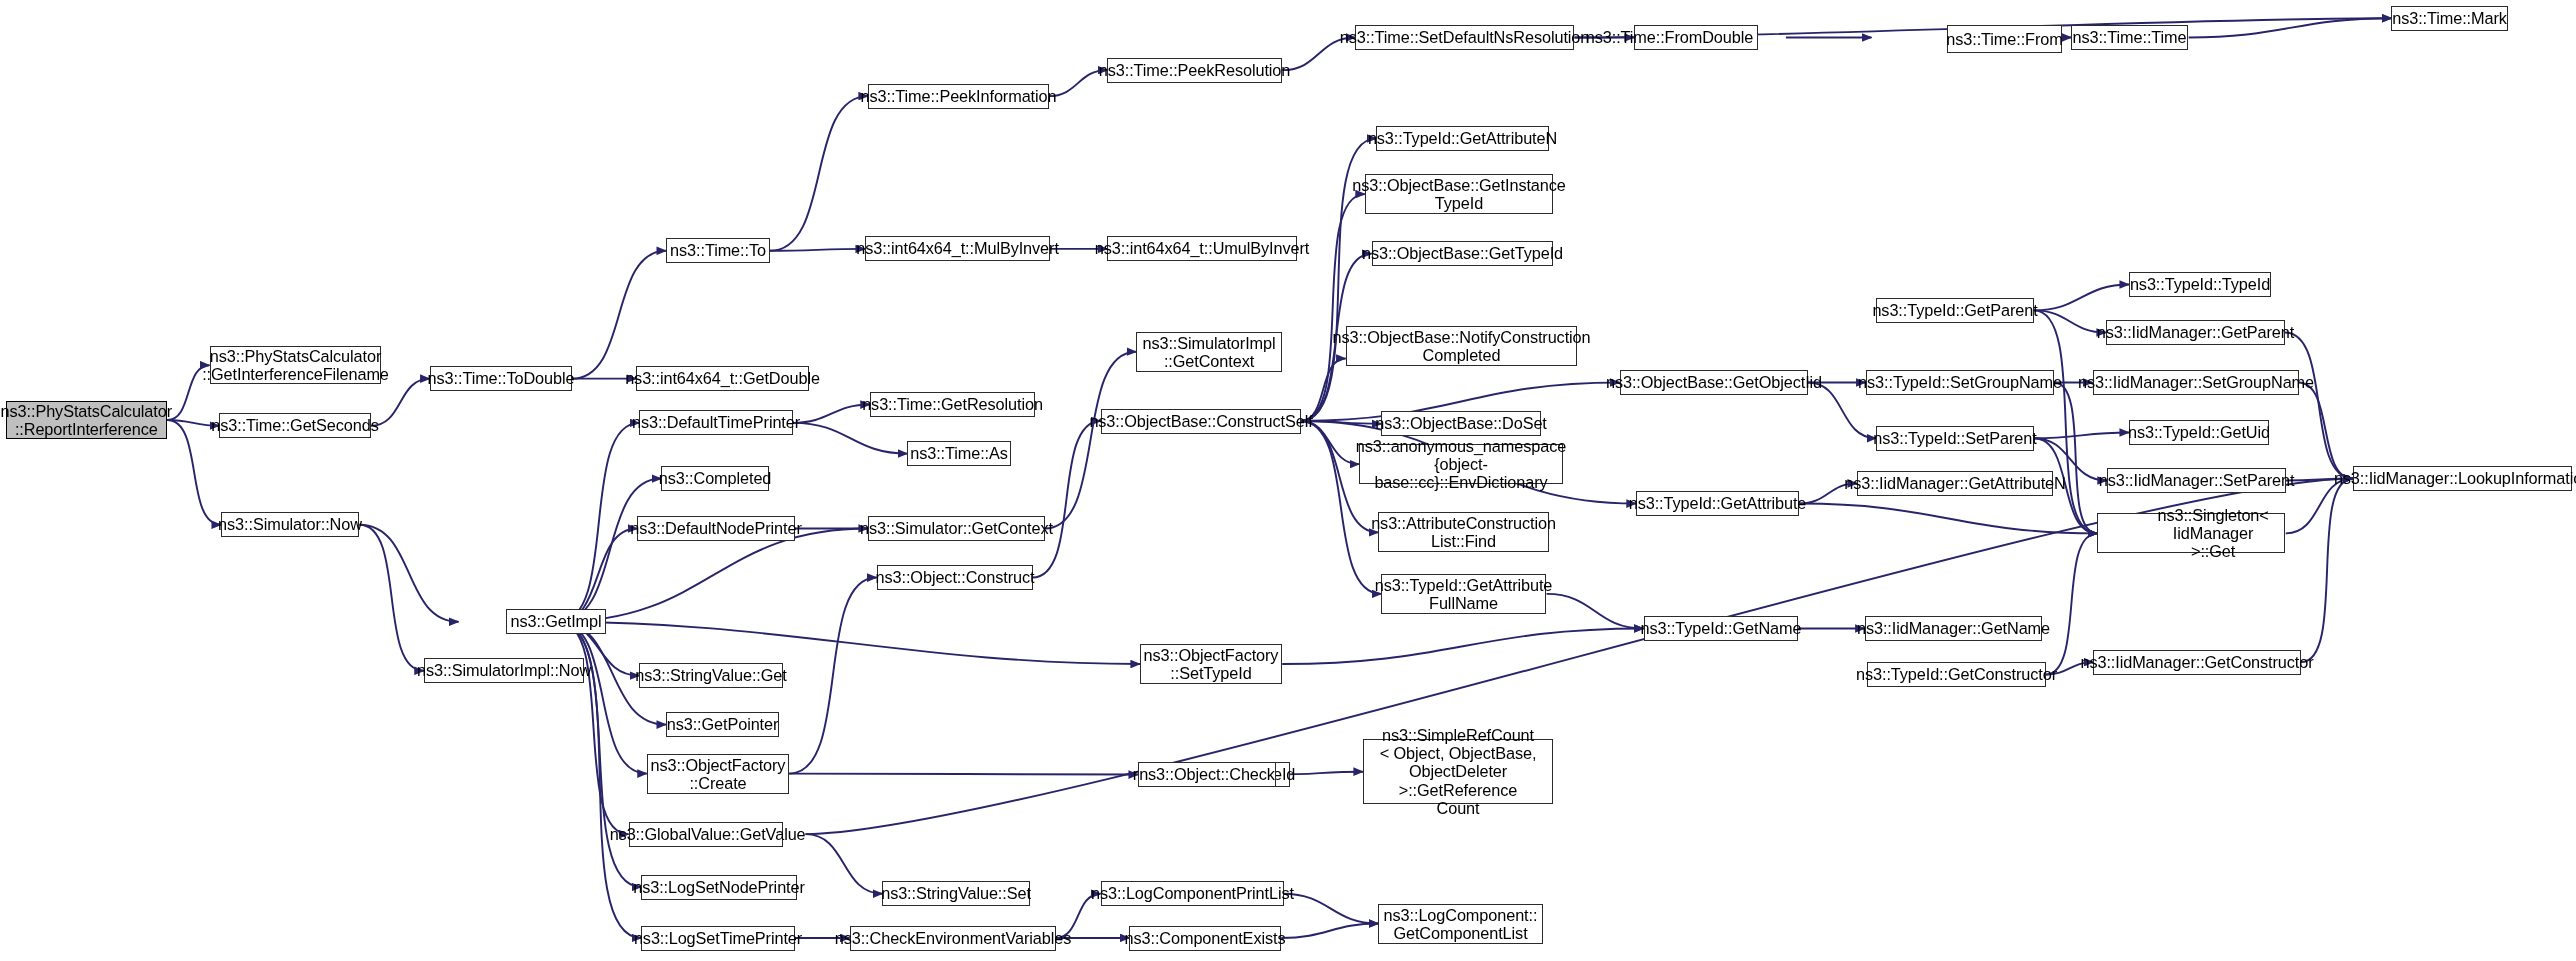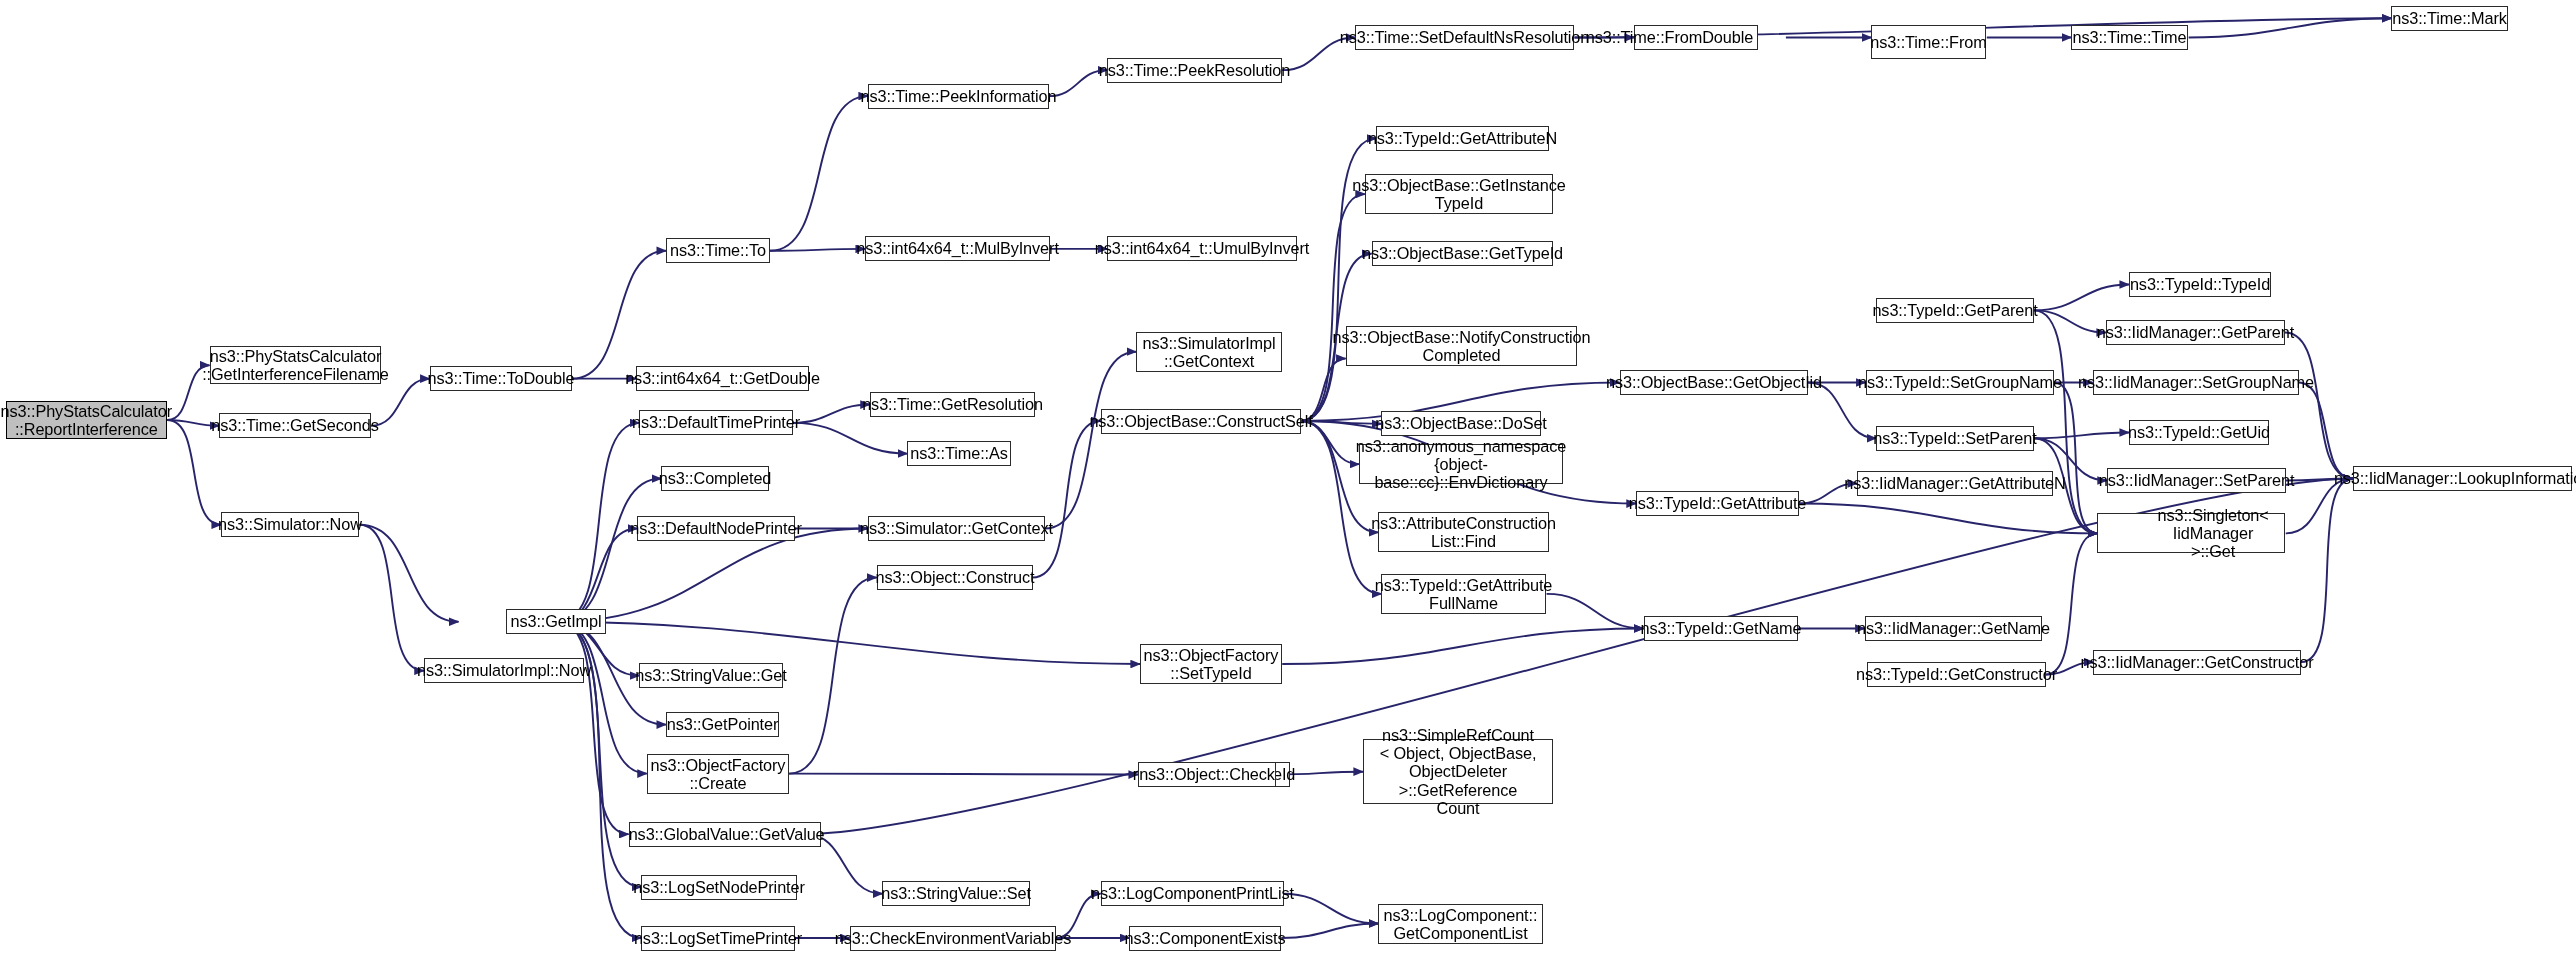--- a/index.html
+++ b/index.html
@@ -135,37 +135,37 @@
       <div class="node" style="left: 221px; top: 512px; width: 138px; height: 25px;"><span>ns3::Simulator::Now</span></div>
       <div class="node" style="left: 430px; top: 366px; width: 142px; height: 25px;"><span>ns3::Time::ToDouble</span></div>
       <div class="node" style="left: 458px; top: 609px; width: 100px; height: 25px; margin-left: 48px;"><span>ns3::GetImpl</span></div>
       <div class="node" style="left: 424px; top: 658px; width: 160px; height: 25px;"><span>ns3::SimulatorImpl::Now</span></div>
       <div class="node" style="left: 636px; top: 366px; width: 173px; height: 25px;"><span>ns3::int64x64_t::GetDouble</span></div>
       <div class="node" style="left: 666px; top: 238px; width: 104px; height: 25px;"><span>ns3::Time::To</span></div>
       <div class="node" style="left: 868px; top: 84px; width: 181px; height: 25px;"><span>ns3::Time::PeekInformation</span></div>
       <div class="node" style="left: 1107px; top: 58px; width: 175px; height: 25px;"><span>ns3::Time::PeekResolution</span></div>
       <div class="node" style="left: 1355px; top: 25px; width: 219px; height: 25px;"><span>ns3::Time::SetDefaultNsResolution</span></div>
       <div class="node" style="left: 1634px; top: 25px; width: 124px; height: 25px; justify-content: flex-end;"><span>ns3::Time::FromDouble</span></div>
-      <div class="node" style="left: 1871px; top: 25px; width: 115px; height: 34px;"><span>ns3::Time::From</span></div>
+      <div class="node" style="left: 1947px; top: 25px; width: 115px; height: 28px;"><span>ns3::Time::From</span></div>
       <div class="node" style="left: 2071px; top: 25px; width: 117px; height: 25px;"><span>ns3::Time::Time</span></div>
       <div class="node" style="left: 2391px; top: 5.8px; width: 117px; height: 25px;"><span>ns3::Time::Mark</span></div>
       <div class="node" style="left: 865px; top: 236px; width: 185px; height: 25px;"><span>ns3::int64x64_t::MulByInvert</span></div>
       <div class="node" style="left: 1107px; top: 236px; width: 190px; height: 25px;"><span>ns3::int64x64_t::UmulByInvert</span></div>
       <div class="node" style="left: 639px; top: 410px; width: 154px; height: 25px;"><span>ns3::DefaultTimePrinter</span></div>
       <div class="node" style="left: 661px; top: 466px; width: 108px; height: 25px;"><span>ns3::Completed</span></div>
       <div class="node" style="left: 637px; top: 516px; width: 158px; height: 25px;"><span>ns3::DefaultNodePrinter</span></div>
       <div class="node" style="left: 870px; top: 392px; width: 165px; height: 25px;"><span>ns3::Time::GetResolution</span></div>
       <div class="node" style="left: 907px; top: 441px; width: 104px; height: 25px;"><span>ns3::Time::As</span></div>
       <div class="node" style="left: 868px; top: 516px; width: 177px; height: 25px;"><span>ns3::Simulator::GetContext</span></div>
       <div class="node" style="left: 877px; top: 565px; width: 156px; height: 25px;"><span>ns3::Object::Construct</span></div>
       <div class="node" style="left: 639px; top: 663px; width: 144px; height: 25px;"><span>ns3::StringValue::Get</span></div>
       <div class="node" style="left: 666px; top: 712px; width: 113px; height: 25px;"><span>ns3::GetPointer</span></div>
       <div class="node" style="left: 647px; top: 754px; width: 142px; height: 40px;"><span>ns3::ObjectFactory
 ::Create</span></div>
-      <div class="node" style="left: 629px; top: 822px; width: 192px; height: 25px; padding-left: 7px;"><span>ns3::GlobalValue::GetValue</span></div>
+      <div class="node" style="left: 629px; top: 822px; width: 154px; height: 25px; padding-left: 7px;"><span>ns3::GlobalValue::GetValue</span></div>
       <div class="node" style="left: 641px; top: 875px; width: 156px; height: 25px;"><span>ns3::LogSetNodePrinter</span></div>
       <div class="node" style="left: 641px; top: 926px; width: 154px; height: 25px;"><span>ns3::LogSetTimePrinter</span></div>
       <div class="node" style="left: 1136px; top: 332px; width: 146px; height: 40px;"><span>ns3::SimulatorImpl
 ::GetContext</span></div>
       <div class="node" style="left: 1101px; top: 409px; width: 200px; height: 25px;"><span>ns3::ObjectBase::ConstructSelf</span></div>
       <div class="node" style="left: 1346px; top: 326px; width: 231px; height: 40px;"><span>ns3::ObjectBase::NotifyConstruction
 Completed</span></div>
       <div class="node" style="left: 1381px; top: 411px; width: 160px; height: 25px;"><span>ns3::ObjectBase::DoSet</span></div>
       <div class="node" style="left: 1359px; top: 444px; width: 204px; height: 40px;"><span>ns3::anonymous_namespace
 {object-base::cc}::EnvDictionary</span></div>

